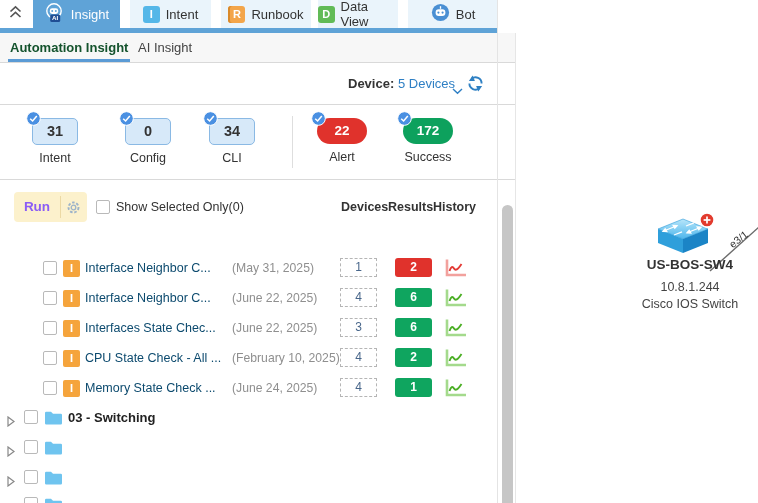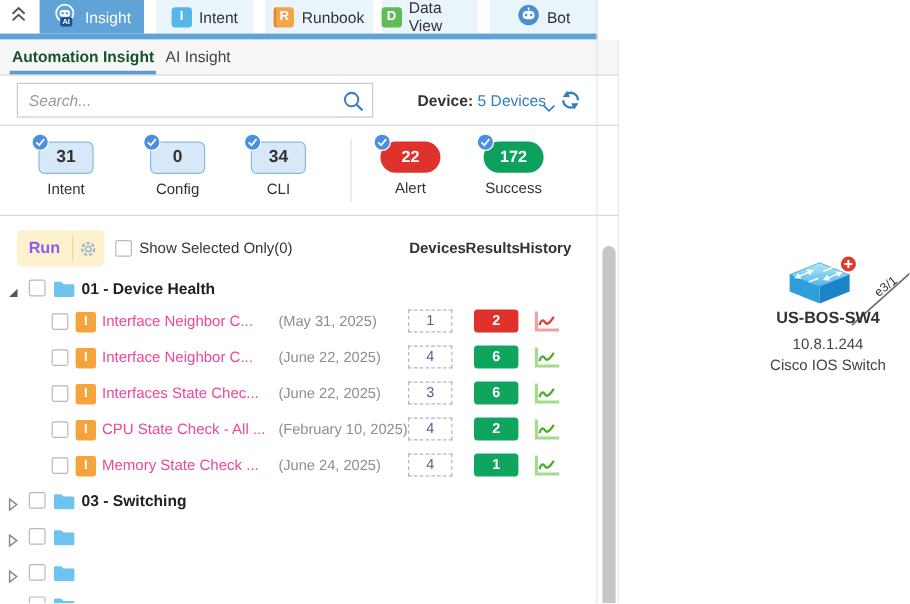--- a/index.html
+++ b/index.html
@@ -72,21 +72,21 @@
 
   
   .frow { position:absolute; left:0; width:498px; height:22px; }
   .frow .tri { position:absolute; left:6px; top:6px; }
   .frow .cb { position:absolute; left:24px; top:3px; }
   .frow .folder { position:absolute; left:44px; top:3px; }
   .frow .flabel { position:absolute; left:68px; top:0; line-height:22px; font-size:13px; font-weight:bold; color:#222; white-space:nowrap; }
   .titem { position:absolute; left:0; width:498px; height:30px; }
   .titem .cb { position:absolute; left:43px; top:8px; }
   .iicon { position:absolute; left:63px; top:7px; width:17px; height:17px; border-radius:2px; background:#f5a43c; color:#fff; font-size:11px; font-weight:bold; text-align:center; line-height:17px; }
-  .ilink { position:absolute; left:85px; top:0; width:145px; line-height:30px; font-size:12.5px; color:#ec4899; white-space:nowrap; overflow:hidden; cursor:pointer; }
+  .ilink { position:absolute; left:85px; top:0; width:145px; line-height:30px; font-size:12.5px; color:#0c4a6e; white-space:nowrap; overflow:hidden; cursor:pointer; }
   .idate { position:absolute; left:232px; top:0; line-height:30px; font-size:12.2px; color:#8f8f8f; white-space:nowrap; }
   .devbox { position:absolute; left:340px; top:5px; width:37px; height:19px; border:1px dashed #b5b5b5; background:#fff; text-align:center; line-height:17px; font-size:12px; color:#49678b; }
   .rbadge { position:absolute; left:395px; top:5px; width:37px; height:19px; border-radius:3px; text-align:center; line-height:19px; font-size:12px; font-weight:bold; color:#fff; cursor:pointer; }
   .rbadge.red { background:#e0322c; } .rbadge.green { background:#0fa55f; }
   .hist { position:absolute; left:444px; top:5px; cursor:pointer; }
 
   .scrollthumb { position:absolute; left:502px; top:205px; width:11px; height:298px; background:#c6c6c6; border-radius:6px 6px 0 0; }
 
   
   .map { position:absolute; left:516px; top:0; width:242px; height:503px; background:#fff; }
@@ -152,29 +152,20 @@
       </div>
     </div>
     <div class="bluestrip"></div>
 
     <div class="subtabs">
       <div class="subtab active st-auto">Automation Insight</div>
       <div class="subtab st-ai">AI Insight</div>
     </div>
 
     <div class="searchrow">
-      <div class="searchbox">
-        <input type="text" placeholder="Search..." style="">
-        <span class="search-glass">
-          <svg width="19" height="19" viewBox="0 0 19 19">
-              <circle cx="8" cy="8" r="5.6" fill="none" stroke="#3a7fc2" stroke-width="1.7"></circle>
-              <line x1="12.3" y1="12.3" x2="17" y2="17" stroke="#3a7fc2" stroke-width="1.9"></line>
-            </svg>
-        </span>
-      </div>
       <span class="dev-label">Device:</span>
       <span class="dev-value">5 Devices</span>
       <span class="dev-chevron">
         <svg width="11" height="7" viewBox="0 0 11 7">
             <polyline points="1,1 5.5,5.3 10,1" fill="none" stroke="#2e7fc4" stroke-width="1.4"></polyline>
           </svg>
       </span>
       <span class="refresh-btn">
         <svg width="19" height="19" viewBox="0 0 19 19">
           <path d="M15.6,9.5 A6.1,6.1 0 0 0 5.6,4.8" fill="none" stroke="#2f80c3" stroke-width="1.9"></path>
@@ -250,34 +241,20 @@
             </svg>
         </span>
       </div>
       <span class="cb"></span>
       <span class="showsel">Show Selected Only(0)</span>
       <span class="colh c-dev">Devices</span>
       <span class="colh c-res">Results</span>
       <span class="colh c-his">History</span>
     </div>
 
-    <div class="frow" style="top:230px">
-      <span class="tri">
-        <svg width="10" height="10" viewBox="0 0 10 10">
-            <polygon points="8.6,1.6 8.6,8.6 1.6,8.6" fill="#555"></polygon>
-          </svg>
-      </span>
-      <span class="cb"></span>
-      <span class="folder">
-        <svg width="19" height="16" viewBox="0 0 19 16">
-            <path d="M1,3 Q1,1.8 2.2,1.8 L7,1.8 L9,3.8 L16.8,3.8 Q18,3.8 18,5 L18,13.2 Q18,14.4 16.8,14.4 L2.2,14.4 Q1,14.4 1,13.2 Z" fill="#6fc4ef"></path>
-          </svg>
-      </span>
-      <span class="flabel">01 - Device Health</span>
-    </div>
 
     <div class="titem" style="top:253px">
       <span class="cb"></span>
       <span class="iicon">I</span>
       <span class="ilink">Interface Neighbor C...</span>
       <span class="idate">(May 31, 2025)</span>
       <span class="devbox">1</span>
       <span class="rbadge red">2</span>
       <span class="hist">
         <svg width="23" height="20" viewBox="0 0 23 20">

